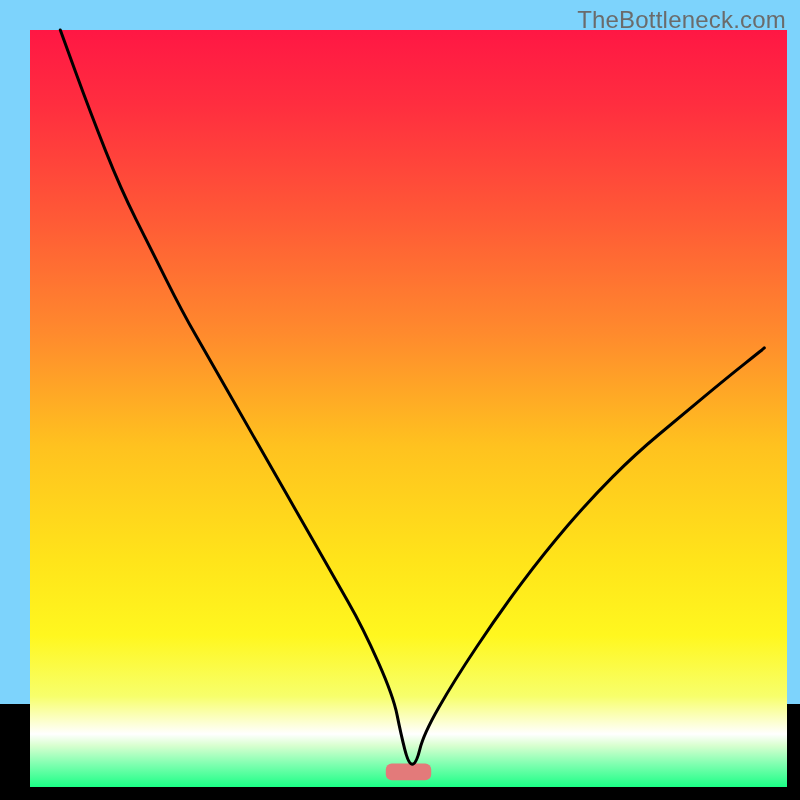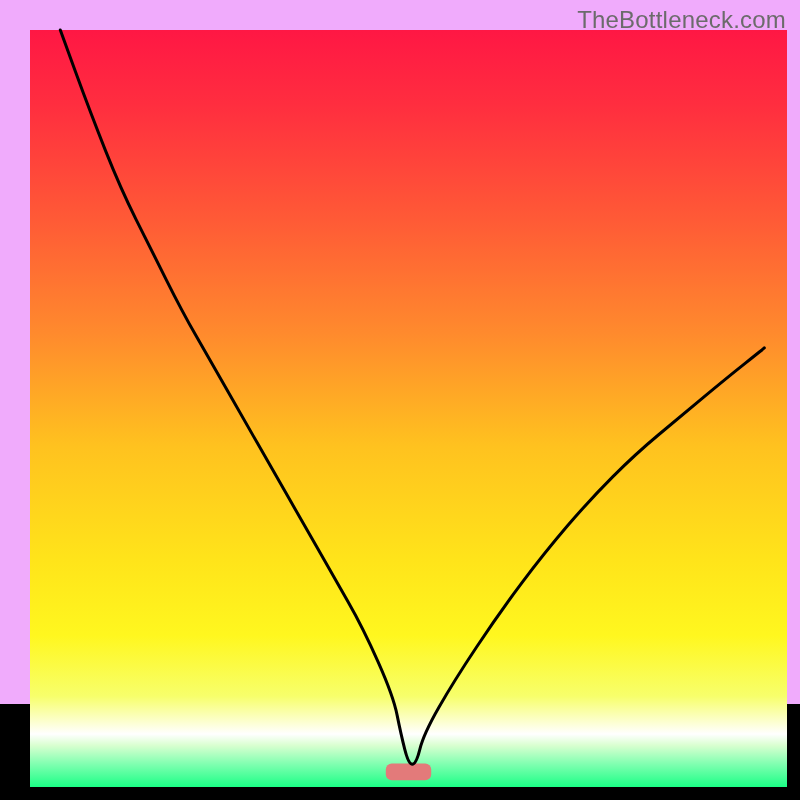--- a/index.html
+++ b/index.html
@@ -8,21 +8,21 @@
     width: 800px;
     height: 800px;
     overflow: hidden;
     background: #000;
     font-family: Arial, Helvetica, sans-serif;
   }
   .stage {
     position: relative;
     width: 800px;
     height: 704px;
-    background: #f0abfc;
+    background: #7dd3fc;
   }
   .watermark {
     position: absolute;
     top: 6px;
     right: 14px;
     color: #6b6b6b;
     font-size: 24px;
     font-weight: 400;
     letter-spacing: 0.2px;
     z-index: 5;

